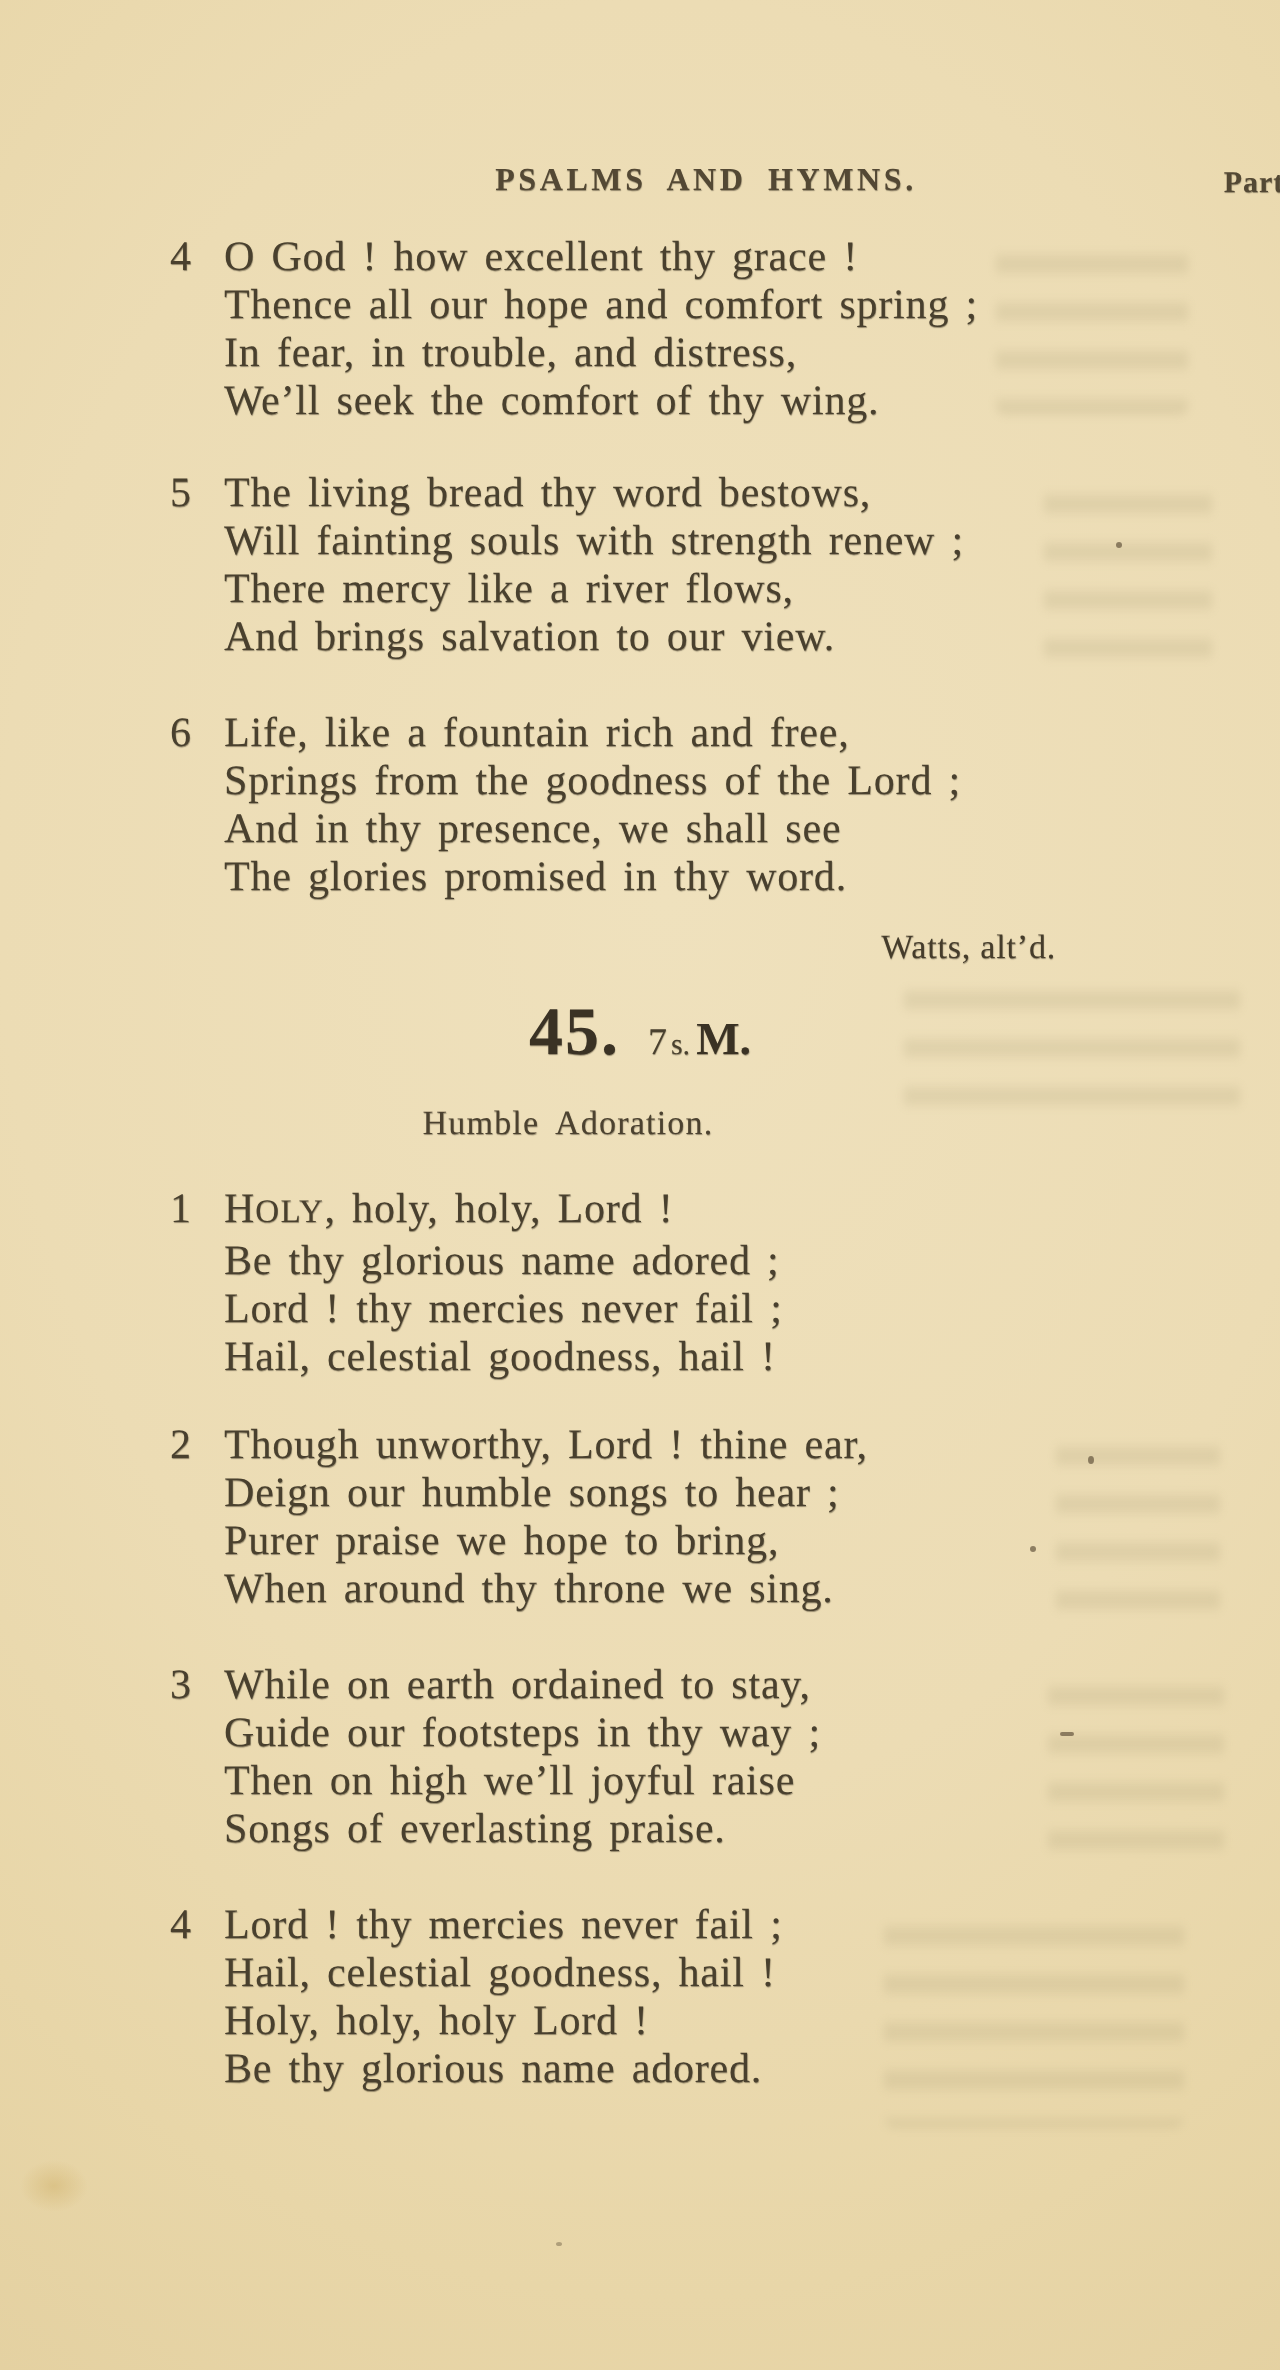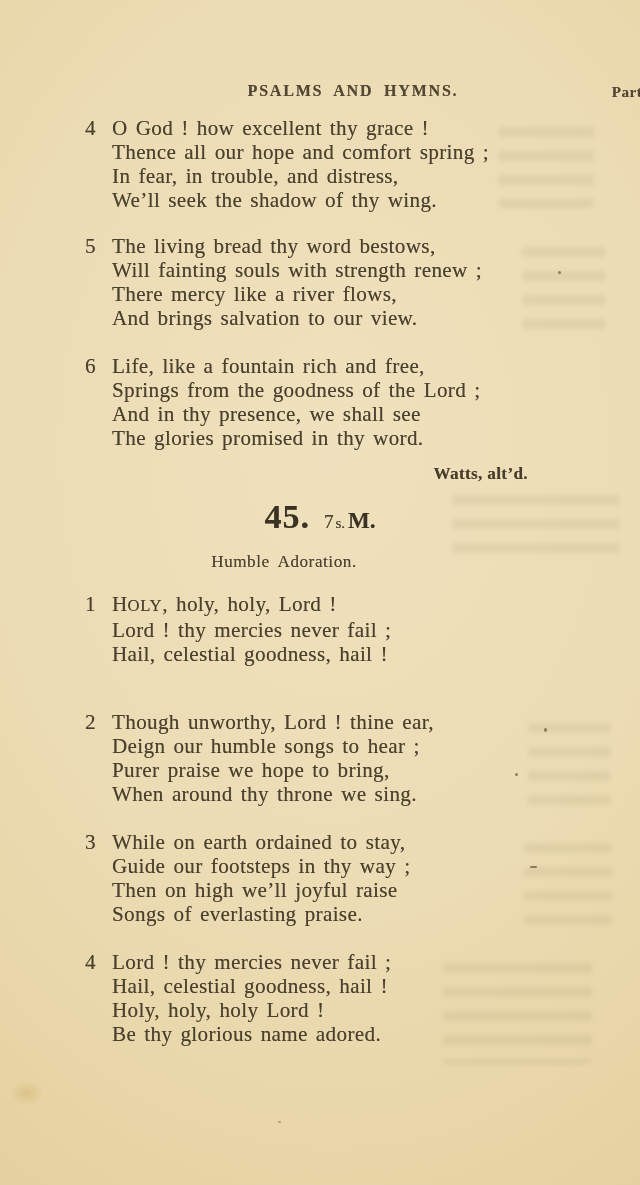--- a/index.html
+++ b/index.html
@@ -36,21 +36,21 @@
     font-size: 21px; line-height: 24px;
     letter-spacing: 0.4px; word-spacing: 2.5px;
     white-space: nowrap;
   }
   .sc-initial { font-size: 21px; }
   .sc-small  { font-size: 16.5px; letter-spacing: 0.8px; font-family: Liberation Serif, serif; }
 
   
   .attr {
     position: absolute; left: 0; text-align: right;
-    font-size: 17px; font-weight: 700; letter-spacing: 0.4px; line-height: 20px;
+    font-size: 17px; font-weight: 400; letter-spacing: 0.4px; line-height: 20px;
     color: #453c2b;
   }
   .attr-watts { top: 464px; width: 528px; }
   .attr-salisbury { top: 1050px; width: 503px; }
 
   
   .hymn-heading { position: absolute; top: 498px; left: 0; width: 640px; text-align: center; }
   .hnum { font-size: 34px; font-weight: bold; letter-spacing: 1px; color: #3a3224; margin-top: 48px; }
   .hmeter { margin-left: 14px; }
   .m-num { font-size: 19px; }
@@ -98,21 +98,21 @@
     <span class="header-title ink">PSALMS AND HYMNS.</span>
     <span class="header-part ink">Part I.</span>
   </div>
 
   <div class="verse" style="top:116px">
     <span class="vnum ink">4</span>
     <div class="vlines">
       <div class="line ink">O God ! how excellent thy grace !</div>
       <div class="line ink">Thence all our hope and comfort spring ;</div>
       <div class="line ink">In fear, in trouble, and distress,</div>
-      <div class="line ink">We’ll seek the shadow of thy wing.</div>
+      <div class="line ink">We’ll seek the comfort of thy wing.</div>
     </div>
   </div>
 
   <div class="verse" style="top:234px">
     <span class="vnum ink">5</span>
     <div class="vlines">
       <div class="line ink">The living bread thy word bestows,</div>
       <div class="line ink">Will fainting souls with strength renew ;</div>
       <div class="line ink">There mercy like a river flows,</div>
       <div class="line ink">And brings salvation to our view.</div>
@@ -134,20 +134,21 @@
   <div class="hymn-heading">
     <span class="hnum ink">45.</span><span class="hmeter"><span class="m-num ink">7</span><span class="m-small ink">s.</span><span class="m-letter ink">M.</span></span>
   </div>
 
   <div class="hymn-title ink">Humble Adoration.</div>
 
   <div class="verse" style="top:592px">
     <span class="vnum ink">1</span>
     <div class="vlines">
       <div class="line ink"><span class="sc-initial">H</span><span class="sc-small">OLY</span><span>, holy, holy, Lord !</span></div>
+      <div class="line ink">Be thy glorious name adored ;</div>
       <div class="line ink">Lord ! thy mercies never fail ;</div>
       <div class="line ink">Hail, celestial goodness, hail !</div>
     </div>
   </div>
 
   <div class="verse" style="top:710px">
     <span class="vnum ink">2</span>
     <div class="vlines">
       <div class="line ink">Though unworthy, Lord ! thine ear,</div>
       <div class="line ink">Deign our humble songs to hear ;</div>

